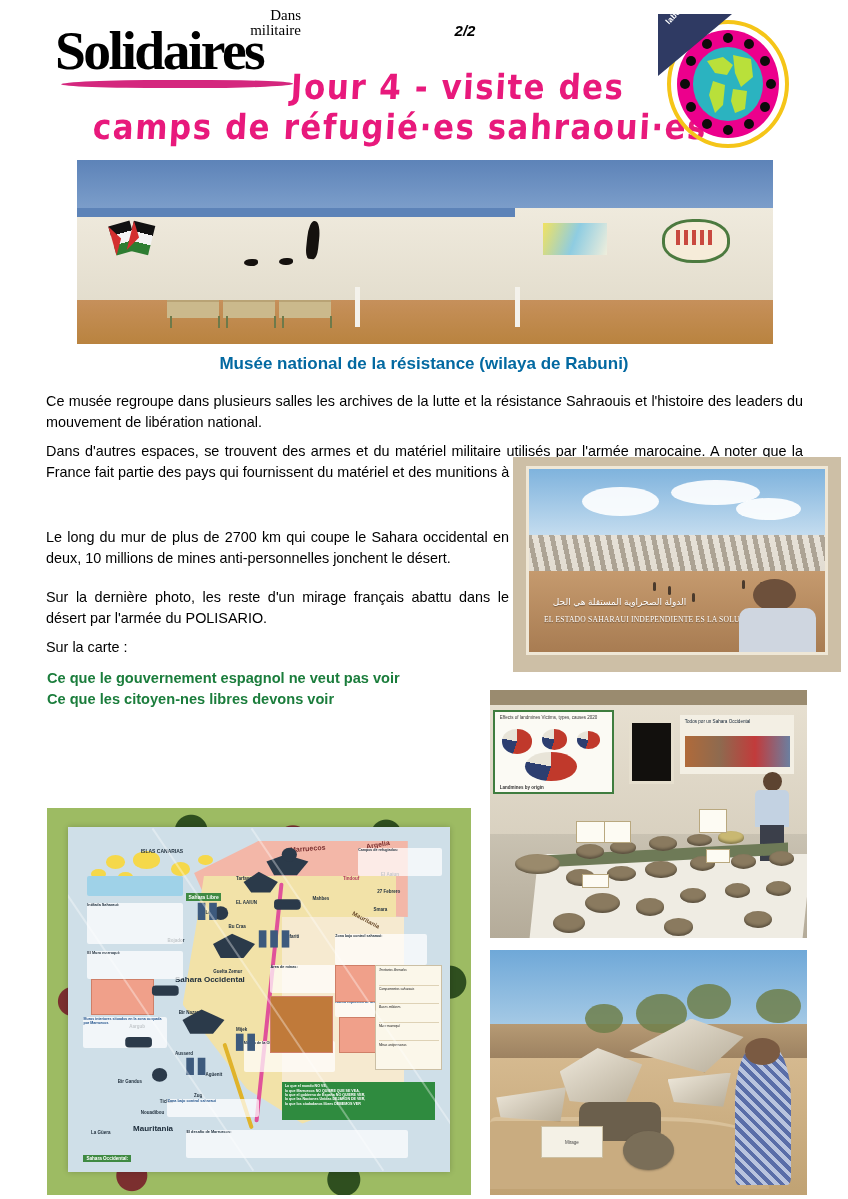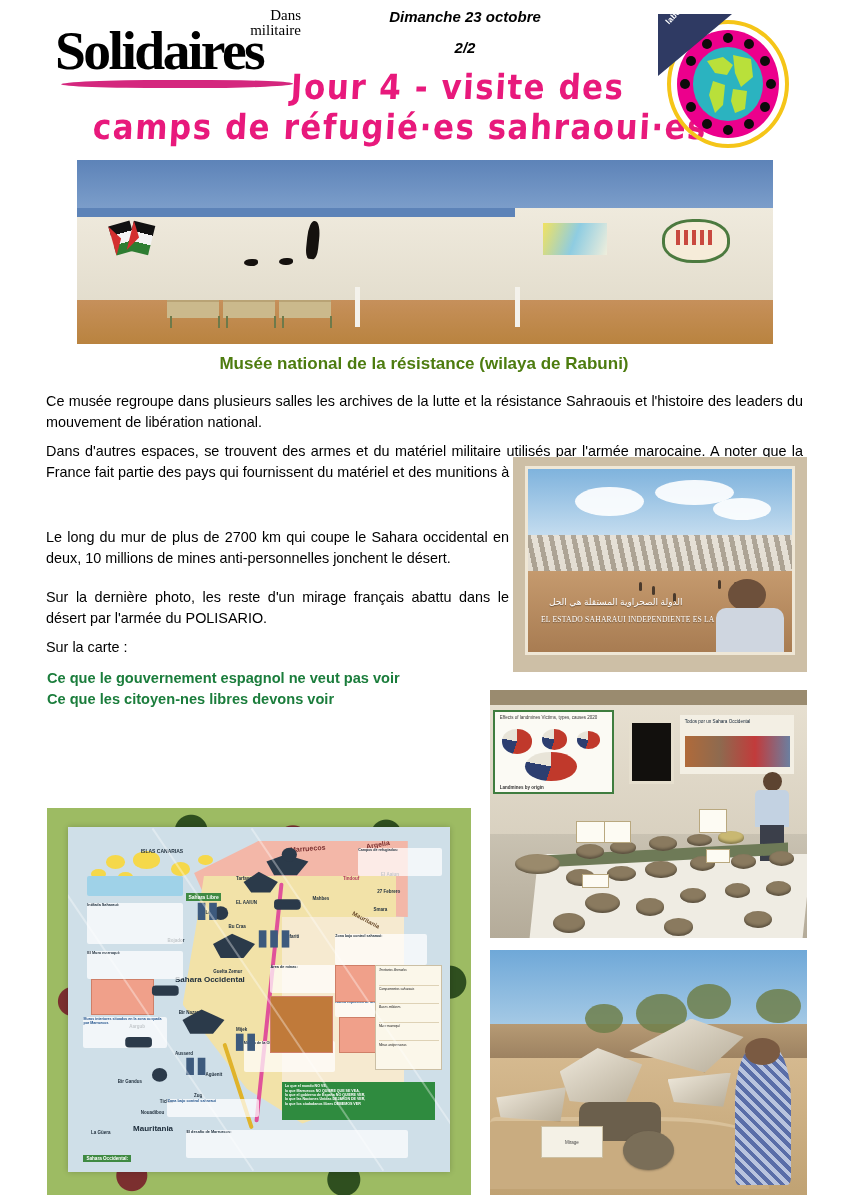--- a/index.html
+++ b/index.html
@@ -87,38 +87,38 @@
                   border-left:2px solid #6e7a4a;border-right:2px solid #6e7a4a;}
   .pw-art1{position:absolute;left:67%;top:34%;width:64px;height:32px;
            background:linear-gradient(110deg,#f2e14b,#7ec8e3,#f0f0dd);opacity:.85;}
   .pw-art2{position:absolute;left:84%;top:32%;width:62px;height:38px;
            border:3px solid #4c7a3f;border-radius:45%;background:#f6ecd9;}
   .pw-art2:after{content:"";position:absolute;left:18%;top:22%;width:64%;height:40%;
                  background:repeating-linear-gradient(90deg,#c9493f 0 4px,#f6ecd9 4px 8px);}
 
   
   .h-pink{position:absolute;left:44px;top:354px;width:760px;text-align:center;
-          color:#4d7c0f;font-weight:700;font-size:17px;line-height:20px;}
+          color:#0369a1;font-weight:700;font-size:17px;line-height:20px;}
 
   .p{position:absolute;color:#000;font-size:14.4px;line-height:20.5px;text-align:justify;}
   .p1{left:46px;top:391px;width:757px;}
   .p2{left:46px;top:441px;width:757px;}
   .p3{left:46px;top:527px;width:463px;}
   .p4{left:46px;top:587px;width:463px;}
   .p5{left:46px;top:637px;width:463px;}
 
   .green-block{position:absolute;left:47px;top:668px;width:463px;
                color:#1b7d3c;font-weight:700;font-size:14.6px;line-height:20.5px;}
   .gl-just{text-align:justify;}
 
   
   .ph{position:absolute;overflow:hidden;background:#cfc6b4;}
 
   
-  .ph-camp{left:513px;top:457px;width:294px;height:215px;background:#cdbfa6;}
+  .ph-camp{left:513px;top:457px;width:328px;height:215px;background:#cdbfa6;}
   .camp-frame{position:absolute;left:4%;top:4%;width:92%;height:88%;background:#8c7f6c;
               border:3px solid #efe7d6;box-sizing:border-box;overflow:hidden;}
   .camp-sky{position:absolute;left:0;top:0;width:100%;height:42%;
             background:linear-gradient(#7fb3dd,#cfe3f2);}
   .camp-cloud{position:absolute;background:#fff;border-radius:50%;opacity:.9;}
   .camp-tents{position:absolute;left:0;top:36%;width:100%;height:22%;
               background:linear-gradient(#cfcac0,#b9b0a2);}
   .camp-tents:after{content:"";position:absolute;inset:0;
       background:repeating-linear-gradient(78deg,#efeae0 0 6px,#a59b8b 6px 11px);opacity:.75;}
   .camp-sand{position:absolute;left:0;top:56%;width:100%;height:44%;
@@ -243,21 +243,20 @@
     <div class="solidaires-logo">
       <div class="sl-union">
         <span>Dans</span><br>
         <span>militaire</span>
       </div>
       <div class="sl-word">Solidaires</div>
       <div class="sl-stroke"></div>
     </div>
 
     <div class="date-block">
-      <div>Dimanche 23 octobre</div>
       <div class="date-line2">2/2</div>
     </div>
 
     <div class="jour-title">
       <div class="jt-l1">Jour 4 - visite des</div>
       <div class="jt-l2">camps de réfugié·es sahraoui·es</div>
     </div>
 
     <div class="ls-logo">
       <div class="ls-ring"></div>

